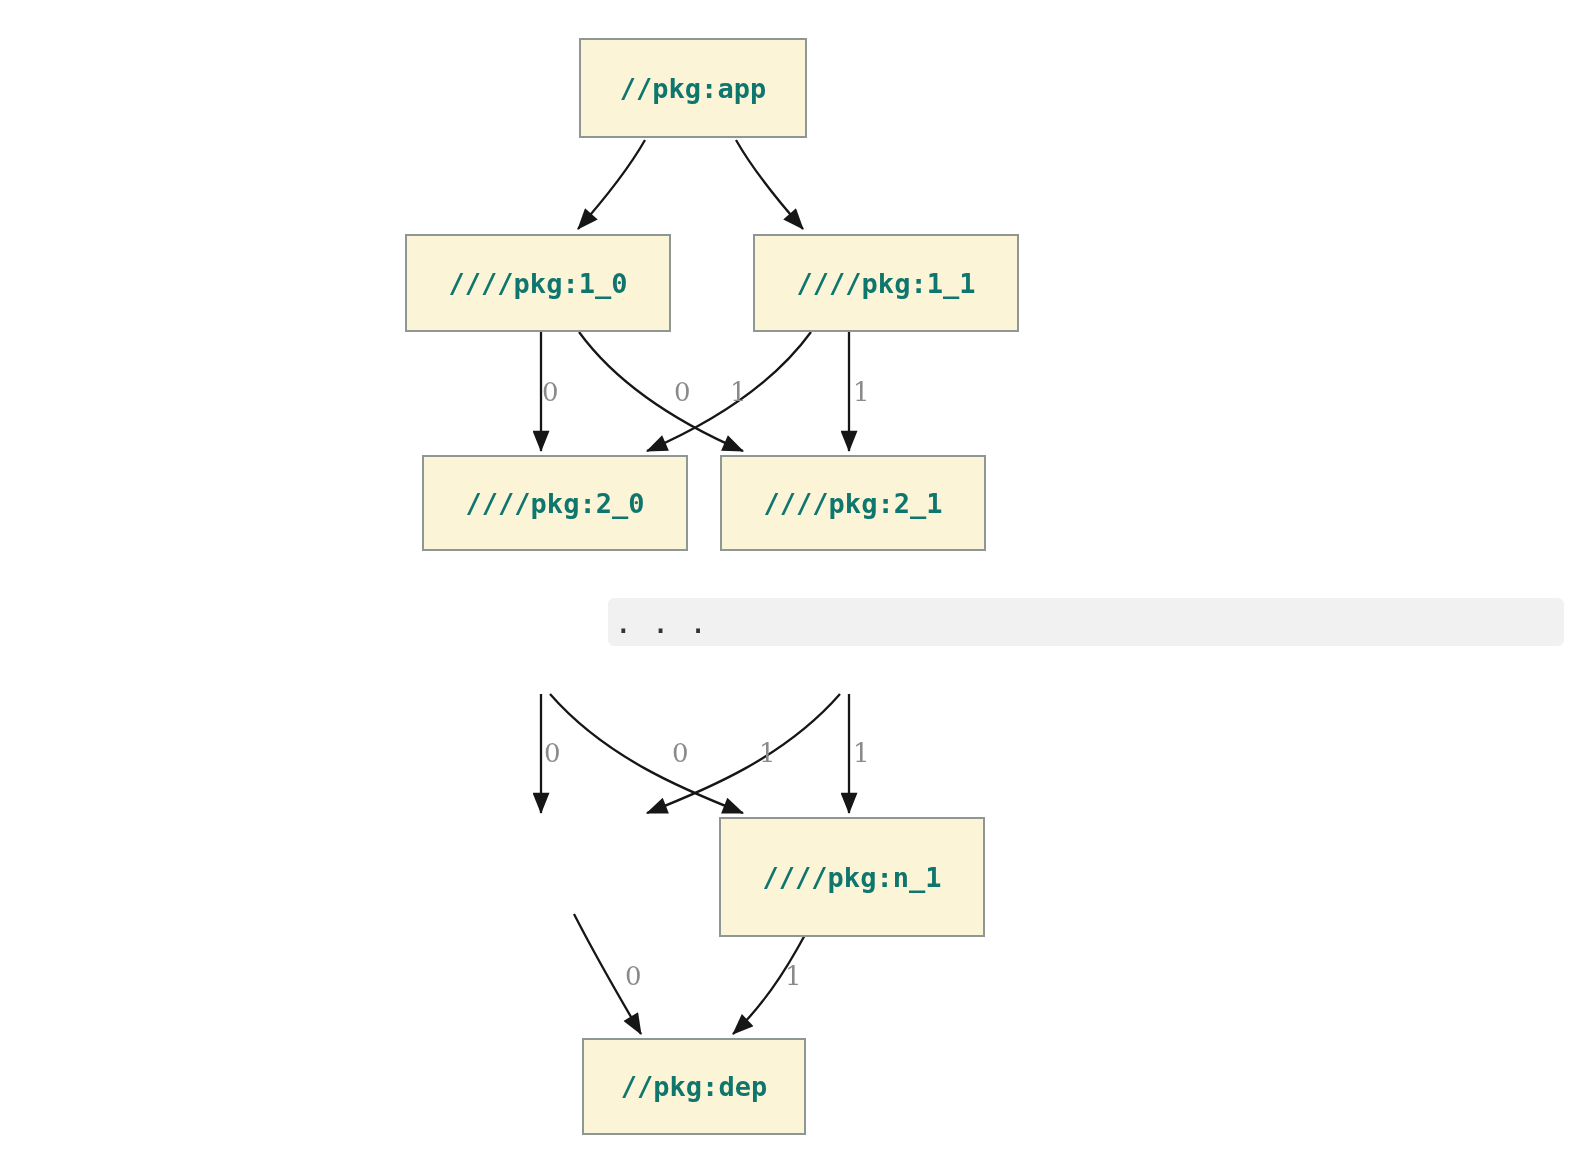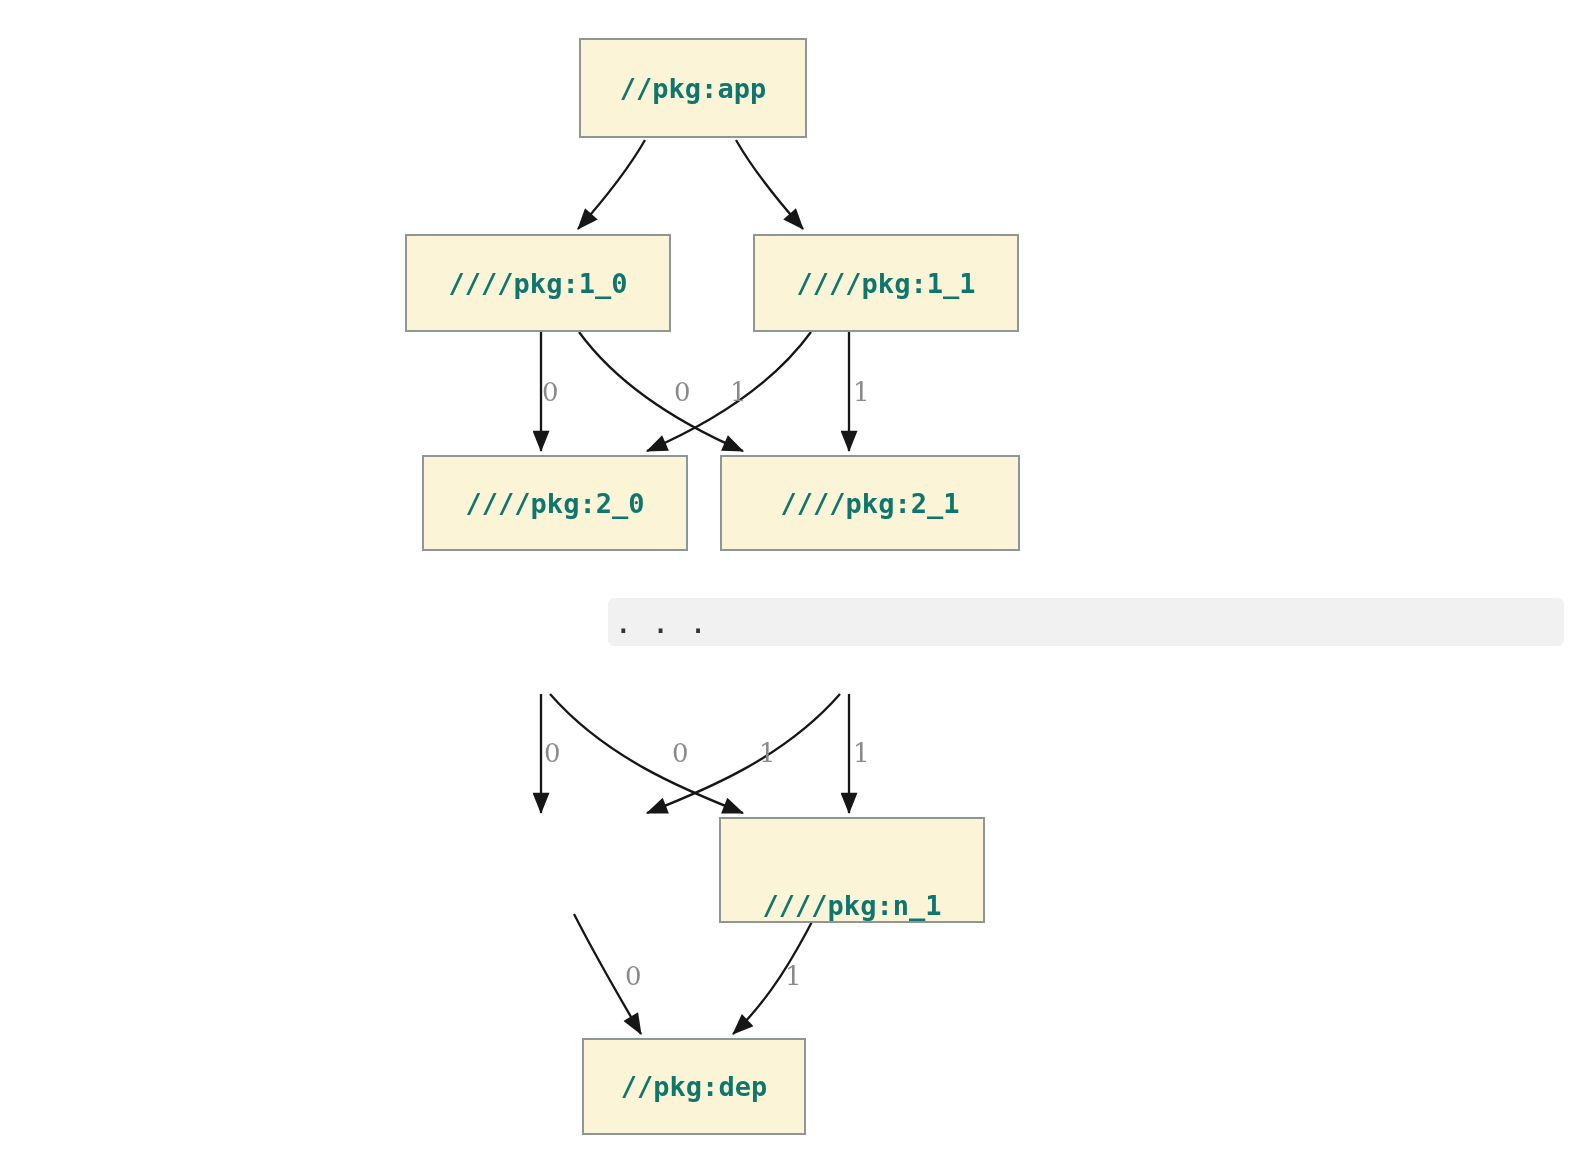--- a/index.html
+++ b/index.html
@@ -120,30 +120,30 @@
   </div>
 
   <div class="node" style="left:719px;top:234px;width:266px;height:98px;margin-left:34px;">
     <span class="node-label">////pkg:1_1</span>
   </div>
 
   <div class="node" style="left:406px;top:455px;width:266px;height:96px;margin-left:16px;">
     <span class="node-label">////pkg:2_0</span>
   </div>
 
-  <div class="node" style="left:720px;top:455px;width:300px;height:96px;">
+  <div class="node" style="left:720px;top:455px;width:266px;height:96px;">
     <span class="node-label">////pkg:2_1</span>
   </div>
 
   <div class="ellipsis-band">
     <span class="ellipsis-text">. . .</span>
   </div>
 
 
-  <div class="node" style="left:719px;top:817px;width:266px;height:106px;align-items:flex-end;">
+  <div class="node" style="left:719px;top:817px;width:266px;height:120px;">
     <span class="node-label">////pkg:n_1</span>
   </div>
 
   <div class="node" style="left:582px;top:1038px;width:224px;height:97px;text-align:center;">
     <span class="node-label">//pkg:dep</span>
   </div>
 
 </div>
 
 </body></html>

